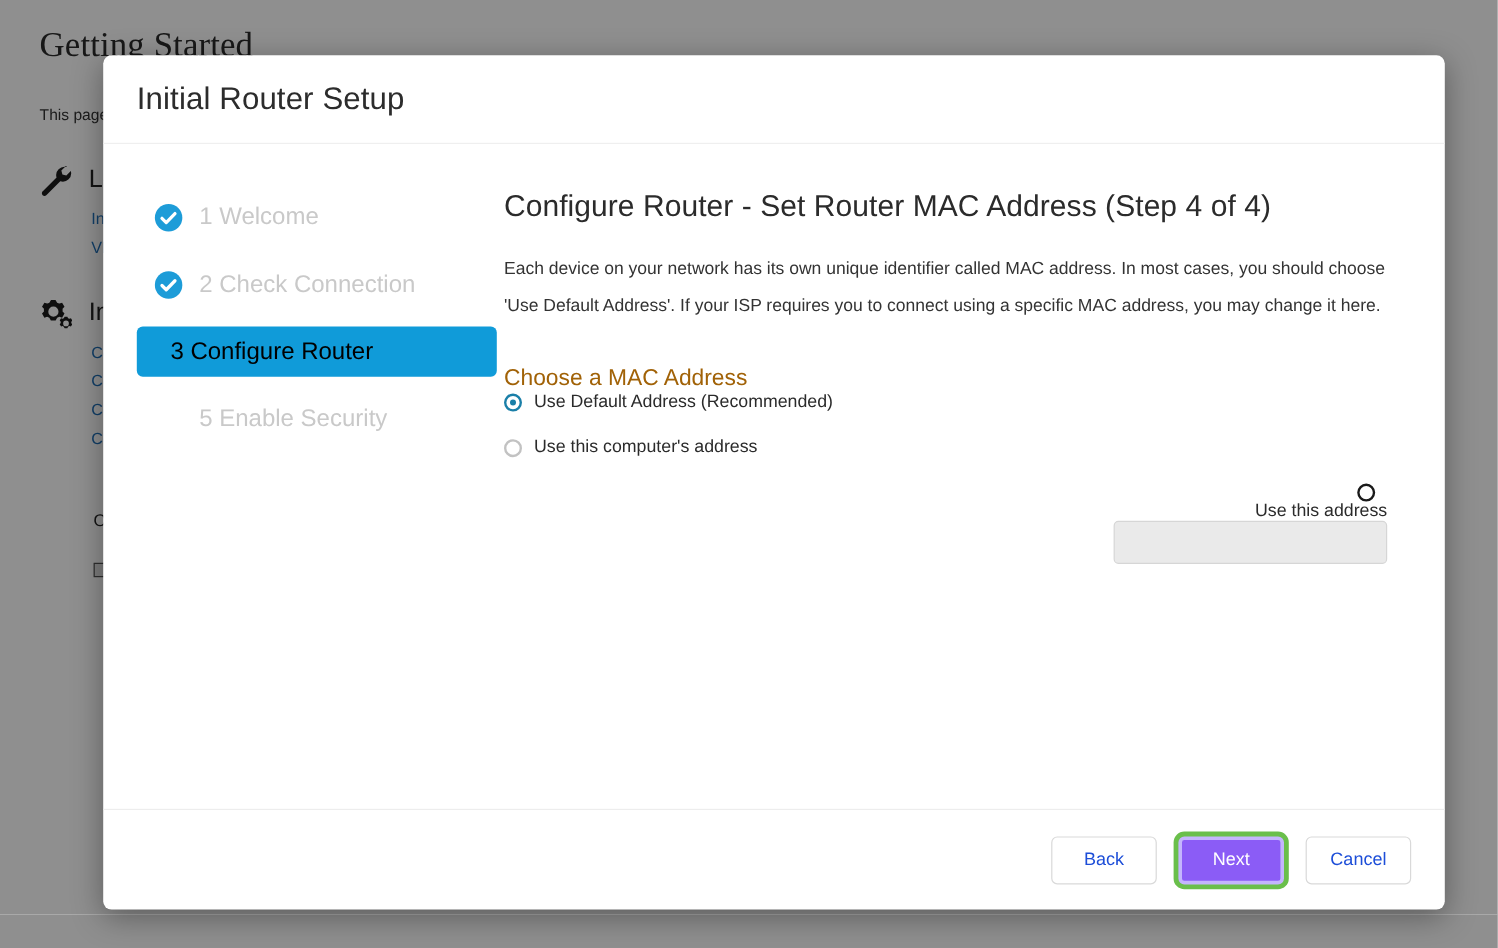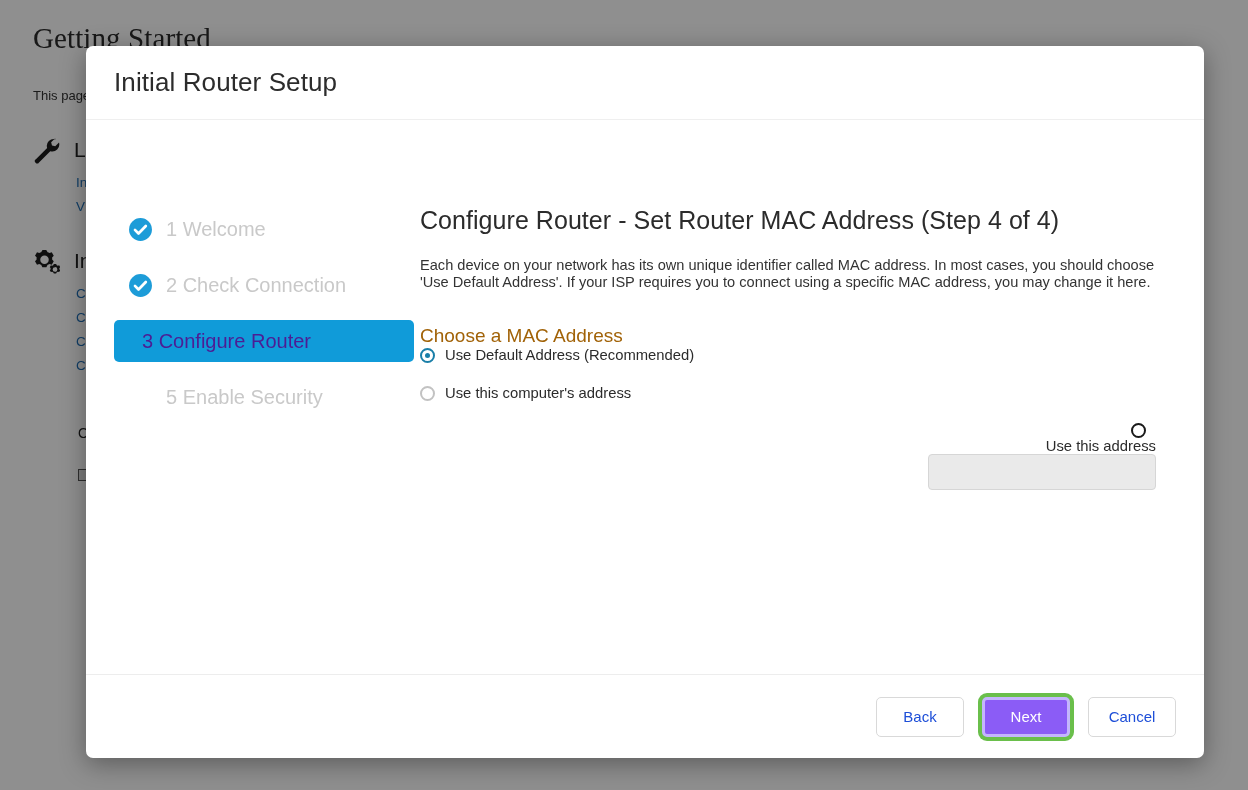--- a/index.html
+++ b/index.html
@@ -88,21 +88,20 @@
   #modal {
     position: absolute;
     left: 86px; top: 46px;
     width: 1118px; height: 712px;
     background: #ffffff;
     border-radius: 7px;
     box-shadow: 0 6px 26px rgba(0,0,0,0.36);
     display: flex;
     flex-direction: column;
     overflow: hidden;
-    gap: 48px;
   }
   #modal-header {
     height: 74px;
     flex: 0 0 74px;
     display: flex;
     align-items: center;
     padding: 0 28px;
     border-bottom: 1px solid #efefef;
   }
   #modal-title {
@@ -137,40 +136,40 @@
     font-size: 20px;
     color: #c9c9c9;
     font-weight: 400;
     white-space: nowrap;
   }
   .step.done .step-label { color: #c9c9c9; }
   .step.current {
     background: #109bd9;
     padding-left: 28px;
   }
-  .step.current .step-label { color: #4c1d95; }
+  .step.current .step-label { color: #000000; }
   .step-check { width: 25px; height: 25px; flex: 0 0 25px; display:block; }
   .step-check.hidden { visibility: hidden; }
 
   
   #pane {
     flex: 1 1 auto;
     padding-left: 6px;
     padding-right: 20px;
   }
   #pane-heading {
     font-size: 25px;
     color: #2b2b2b;
     font-weight: 400;
     margin: 0 0 22px 0;
     letter-spacing: 0.05px;
   }
   #pane-desc {
     font-size: 14.6px;
-    line-height: 17px;
+    line-height: 31px;
     color: #333333;
     margin: 0 0 34px 0;
     max-width: 775px;
   }
   #choose-label {
     font-size: 19px;
     color: #a16207;
   }
   .radio-row {
     display: flex;

